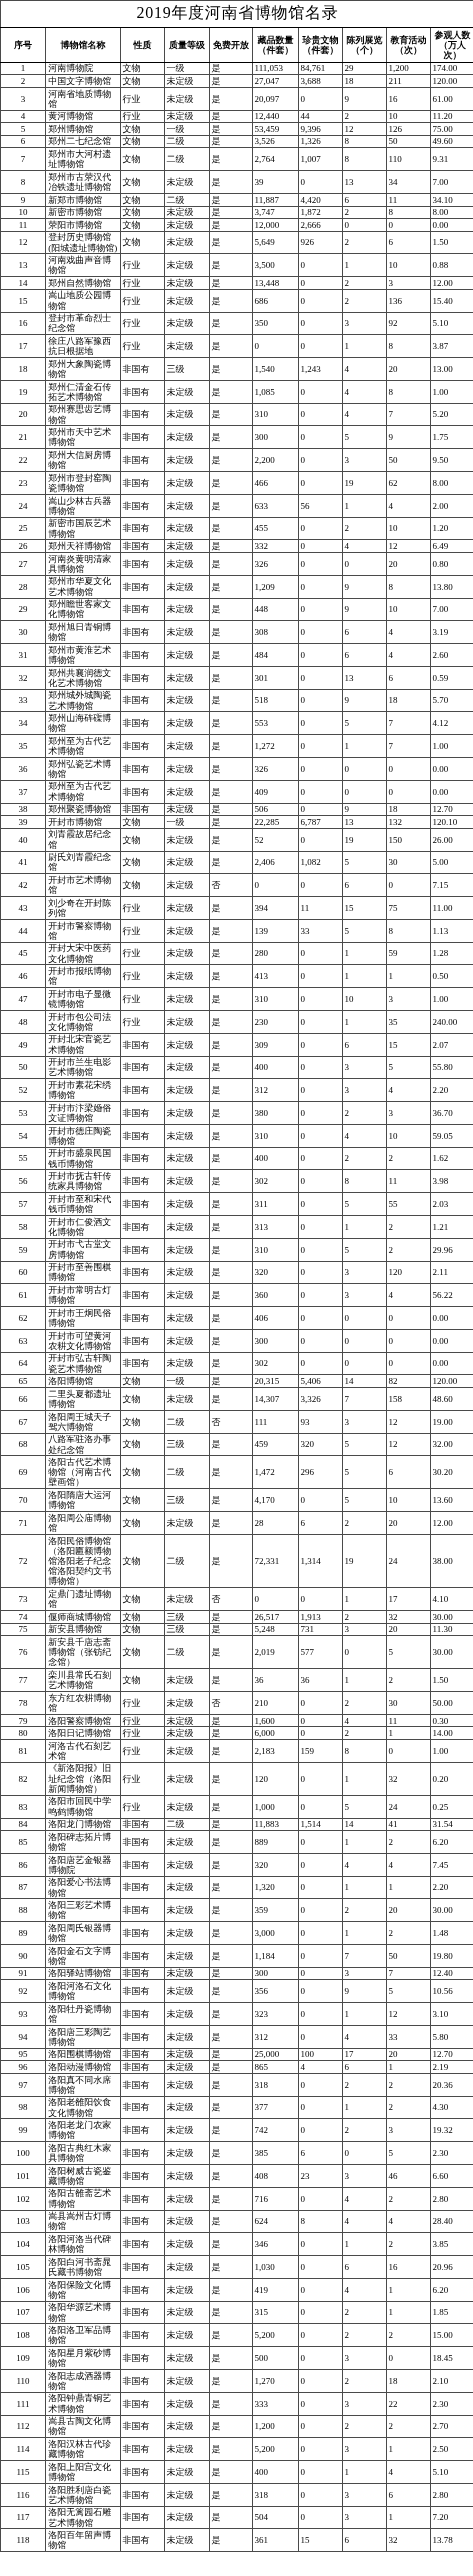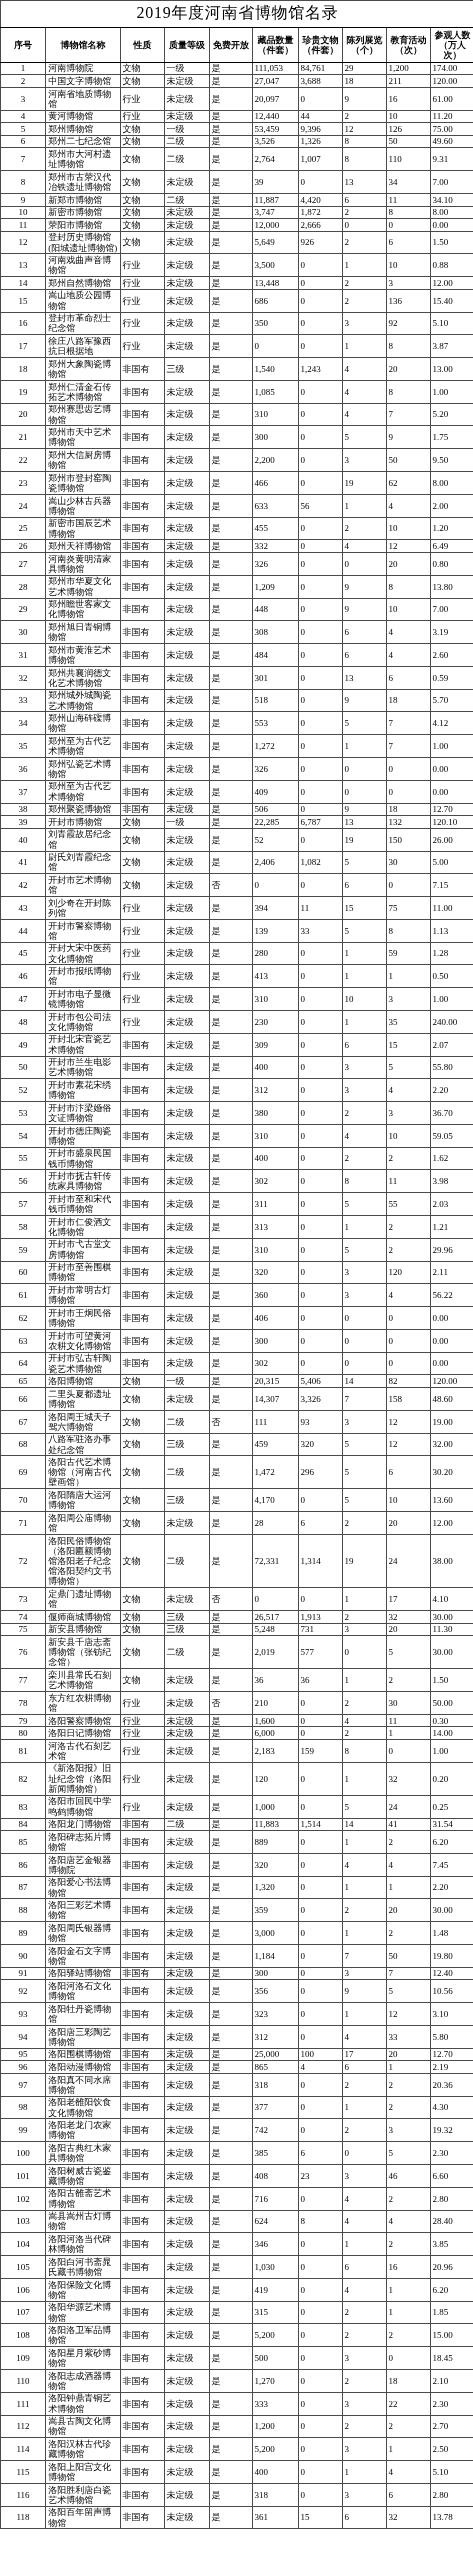--- a/index.html
+++ b/index.html
@@ -1418,20 +1418,32 @@
         <td class="c2">非国有</td>
         <td class="c3">未定级</td>
         <td class="c4">是</td>
         <td class="c5">318</td>
         <td class="c6">0</td>
         <td class="c7">3</td>
         <td class="c8">6</td>
         <td class="c9">2.80</td>
       </tr>
       <tr>
+        <td class="c0">117</td>
+        <td class="c1">洛阳无篱园石雕艺术博物馆</td>
+        <td class="c2">非国有</td>
+        <td class="c3">未定级</td>
+        <td class="c4">是</td>
+        <td class="c5">504</td>
+        <td class="c6">0</td>
+        <td class="c7">3</td>
+        <td class="c8">1</td>
+        <td class="c9">7.20</td>
+      </tr>
+      <tr>
         <td class="c0">118</td>
         <td class="c1">洛阳百年留声博物馆</td>
         <td class="c2">非国有</td>
         <td class="c3">未定级</td>
         <td class="c4">是</td>
         <td class="c5">361</td>
         <td class="c6">15</td>
         <td class="c7">6</td>
         <td class="c8">32</td>
         <td class="c9">13.78</td>

